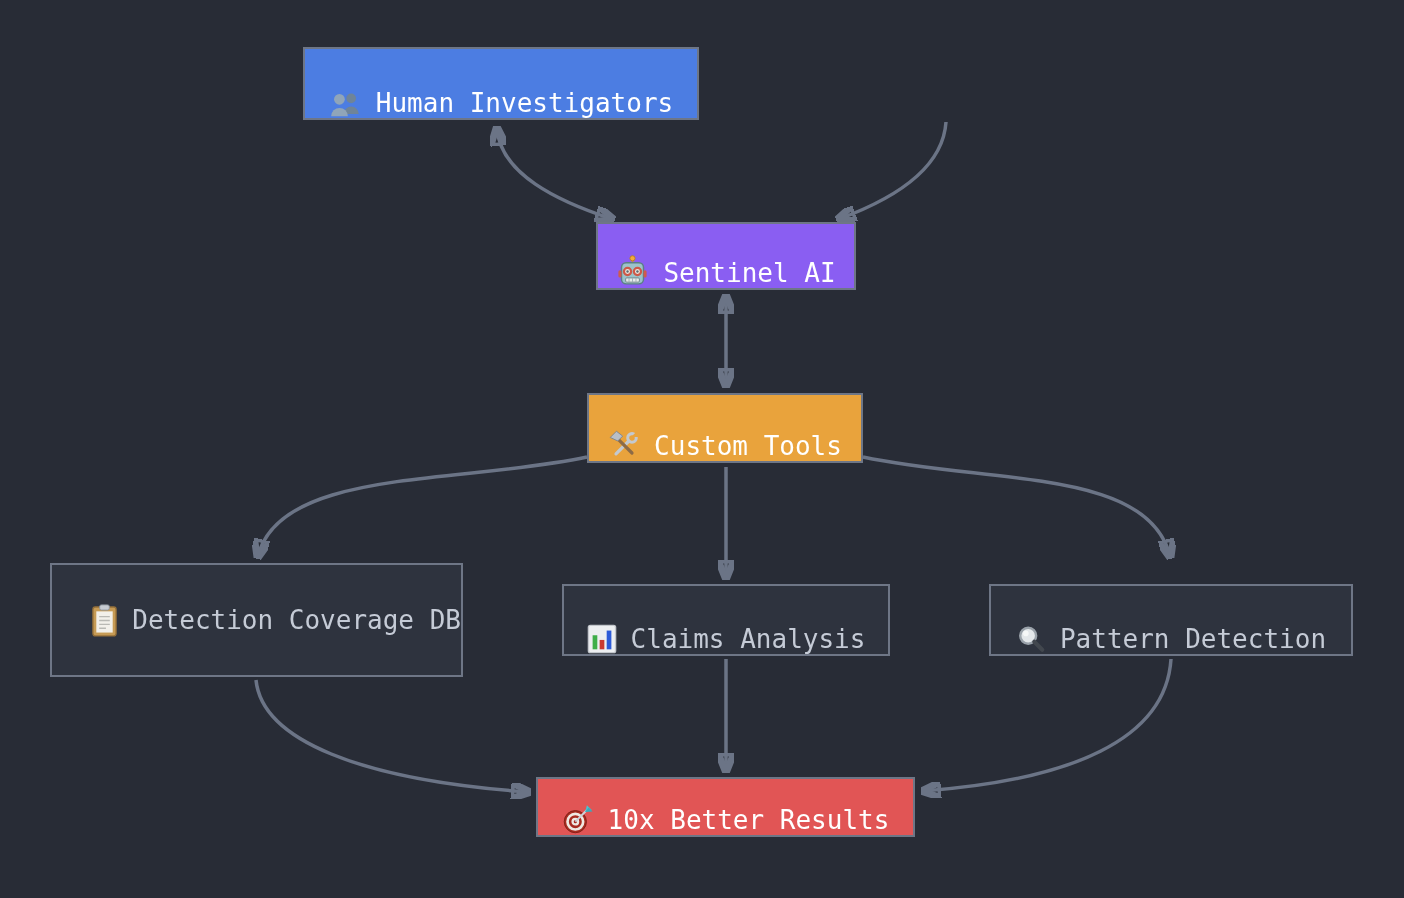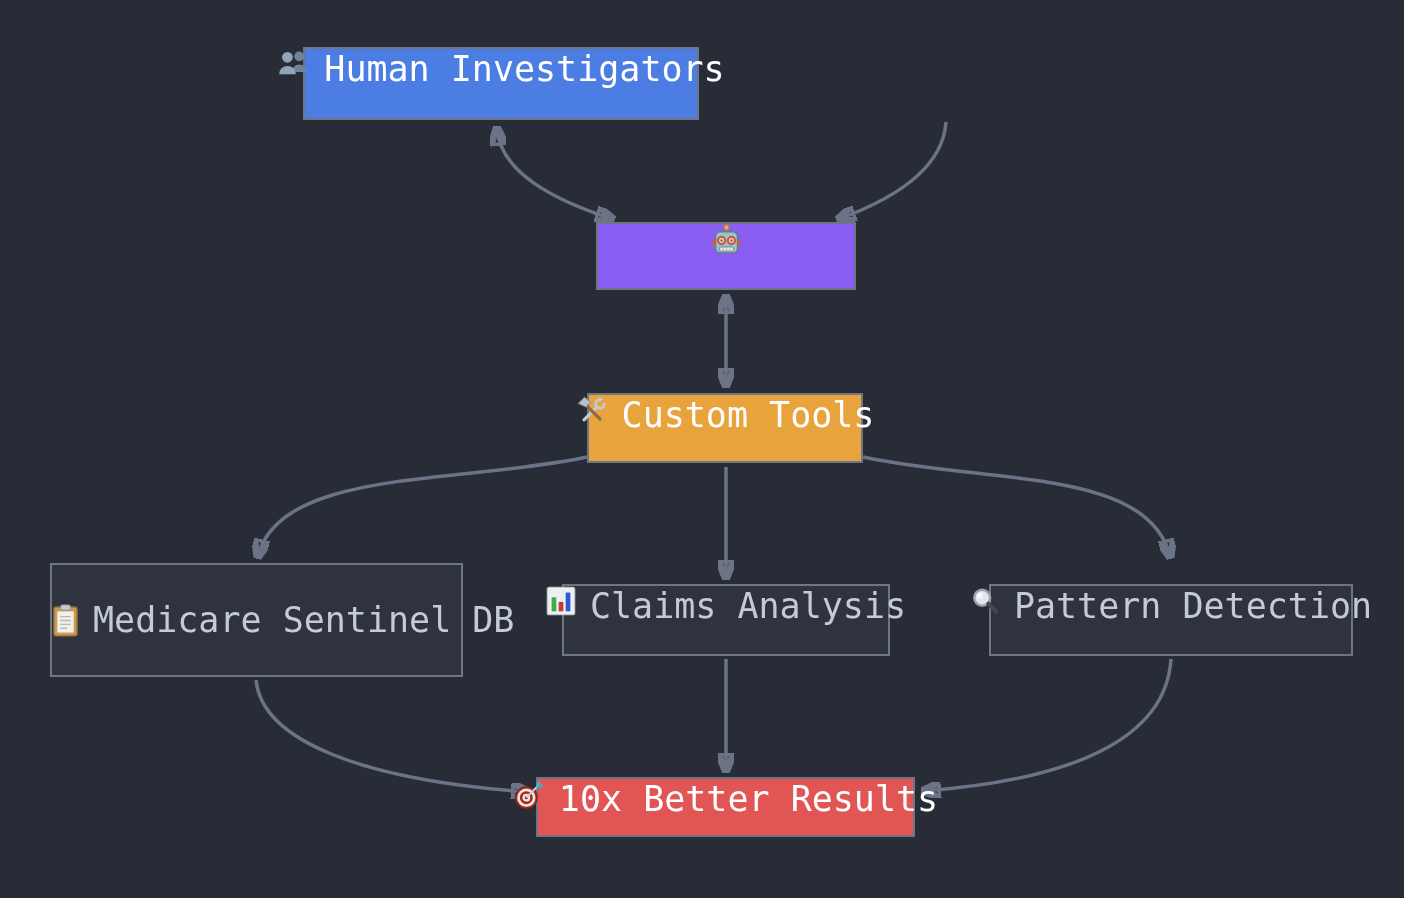--- a/index.html
+++ b/index.html
@@ -3,23 +3,23 @@
 <meta charset="utf-8">
 <style>
   html,body{margin:0;padding:0;background:#282c36;}
   .canvas{
     position:relative;width:1404px;height:898px;background:#282c36;
     font-family:"DejaVu Sans Mono","Liberation Mono",monospace;overflow:hidden;
   }
   .edges{position:absolute;left:0;top:0;width:1404px;height:898px;}
   .edges path{fill:none;stroke:#6b7486;stroke-width:3.5px;}
   .node{
-    position:absolute;display:flex;align-items:flex-start;justify-content:center;
+    position:absolute;display:flex;align-items:flex-end;justify-content:center;
     gap:14px;border:2px solid #6e7686;box-sizing:border-box;
-    color:#ffffff;font-size:35px;white-space:nowrap;
+    color:#ffffff;font-size:26px;white-space:nowrap;
   }
   .node .icon{display:flex;align-items:center;flex:0 0 auto;}
   .blue{background:#4c7de2;}
   .green{background:#4db286;}
   .purple{background:#8a5ef2;}
   .orange{background:#e9a33c;}
   .red{background:#e15555;}
   .plain{background:#2e333e;color:#c5cbd6;}
   .multi{flex-direction:column;gap:8px;}
   .row{display:flex;align-items:center;gap:14px;}
@@ -68,20 +68,21 @@
         <rect x="2.6" y="16.5" width="3.4" height="8" rx="1.7" fill="#cf5b4d"></rect>
         <rect x="30" y="16.5" width="3.4" height="8" rx="1.7" fill="#cf5b4d"></rect>
         <circle cx="12.6" cy="18" r="3.9" fill="#efe9df" stroke="#cd5848" stroke-width="2.4"></circle>
         <circle cx="23.4" cy="18" r="3.9" fill="#efe9df" stroke="#cd5848" stroke-width="2.4"></circle>
         <circle cx="12.6" cy="18" r="1.3" fill="#5c6670"></circle>
         <circle cx="23.4" cy="18" r="1.3" fill="#5c6670"></circle>
         <rect x="10.5" y="25" width="15" height="4.6" rx="1.2" fill="#e7ebea" stroke="#72838a" stroke-width="1"></rect>
         <path d="M14.2 25 v4.6 M18 25 v4.6 M21.8 25 v4.6" stroke="#9fb0b5" stroke-width="1"></path>
       </svg>
     </span>
+    <span>Sentinel AI</span>
   </div>
 
   <div class="node orange" style="left:587px;top:393px;width:276px;height:70px">
     <span class="icon">
       <svg viewBox="0 0 36 36" width="32" height="32">
         <line x1="9" y1="28" x2="23.5" y2="13.5" stroke="#c3c9d0" stroke-width="3.6" stroke-linecap="round"></line>
         <circle cx="27" cy="10" r="4.8" fill="none" stroke="#c3c9d0" stroke-width="3.4"></circle>
         <path d="M26 9 L36 -1 L36 9 Z" fill="#e9a33c"></path>
         <line x1="11" y1="11" x2="27" y2="27" stroke="#8d6b46" stroke-width="3.6" stroke-linecap="round"></line>
         <path d="M2.5 9.5 L9.5 2.5 L16.5 8 L11 13.5 Z" fill="#b9bfc7" stroke="#7c838d" stroke-width="1"></path>
@@ -93,21 +94,21 @@
   <div class="node plain multi" style="left:50px;top:563px;width:413px;height:114px">
     <div class="row">
       <span class="icon">
         <svg viewBox="0 0 28 34" width="27" height="33">
           <rect x="2" y="3" width="24" height="30" rx="2.5" fill="#c69b55" stroke="#96713a" stroke-width="1.4"></rect>
           <rect x="5.5" y="7.5" width="17" height="22" fill="#f2f0ea"></rect>
           <rect x="9" y="0.8" width="10" height="5.4" rx="1.8" fill="#c6cbd2" stroke="#8e959e" stroke-width="1"></rect>
           <path d="M8.5 13 h11 M8.5 17 h11 M8.5 21 h11 M8.5 25 h7" stroke="#b9b9b4" stroke-width="1.4"></path>
         </svg>
       </span>
-      <span>Medicare Sentinel DB</span>
+      <span>Detection Coverage DB</span>
     </div>
   </div>
 
   <div class="node plain" style="left:562px;top:584px;width:328px;height:72px">
     <span class="icon">
       <svg viewBox="0 0 32 32" width="30" height="30">
         <rect x="1.5" y="1.5" width="29" height="29" rx="2" fill="#edeff1" stroke="#c3c7cc" stroke-width="1.5"></rect>
         <rect x="6" y="12" width="5" height="15" fill="#3fae49"></rect>
         <rect x="13.5" y="17" width="5" height="10" fill="#c93a32"></rect>
         <rect x="21" y="7" width="5" height="20" fill="#2d5bd8"></rect>

